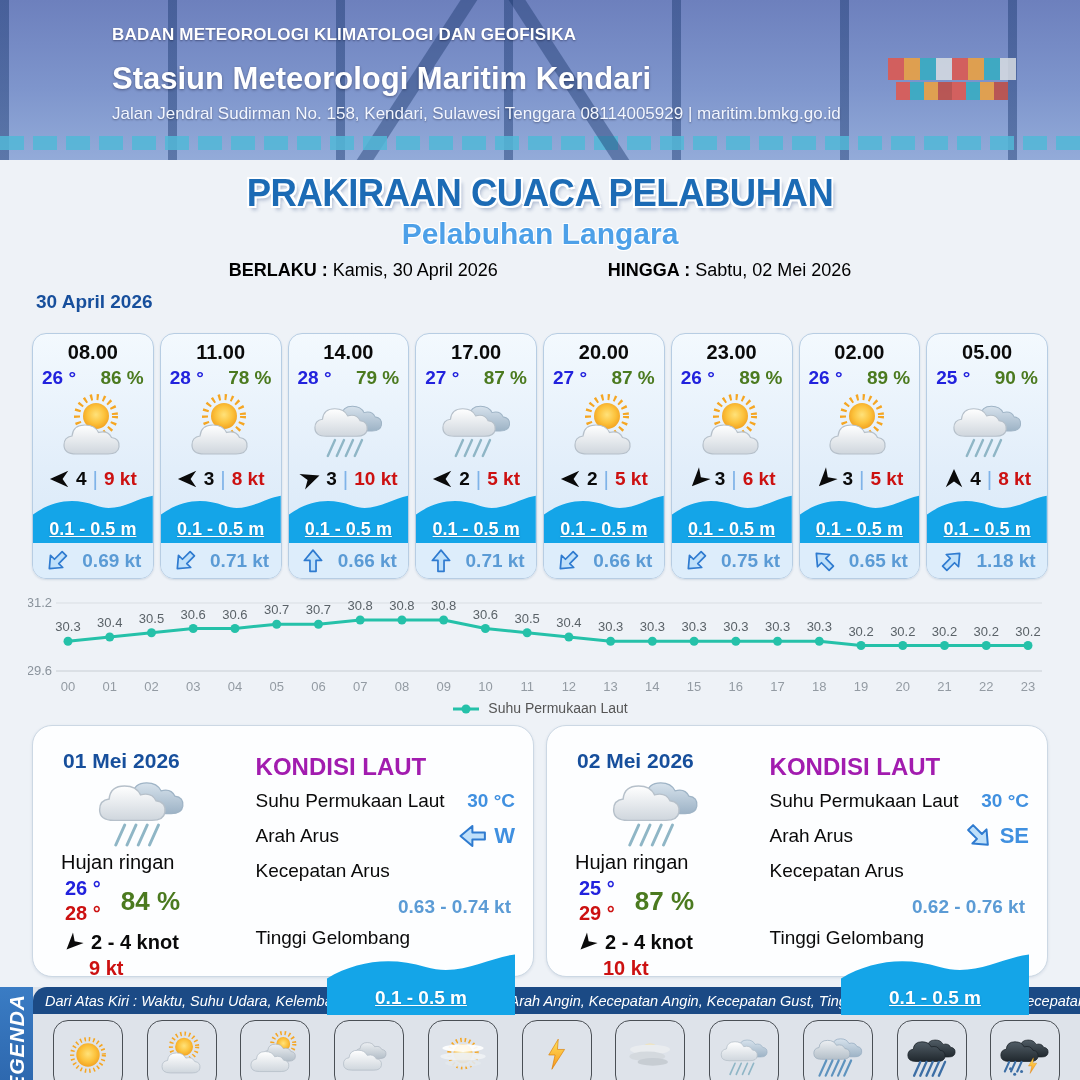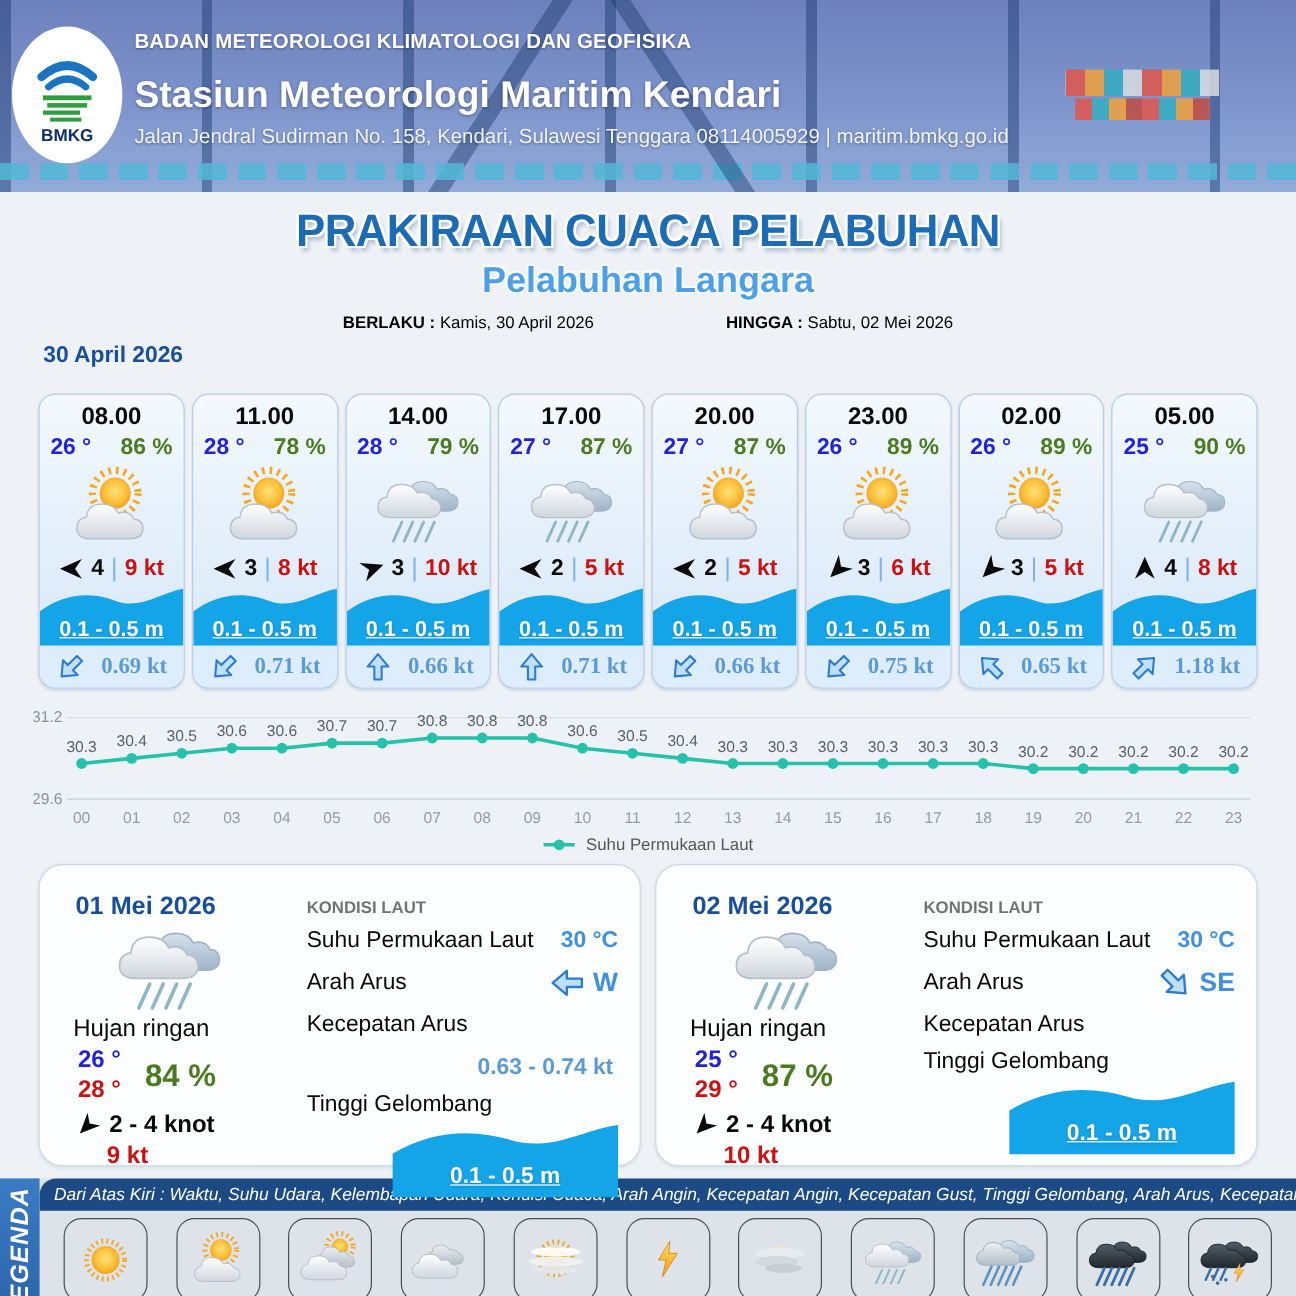--- a/index.html
+++ b/index.html
@@ -30,21 +30,21 @@
   .h-agency { font-size:17px; font-weight:700; letter-spacing:.2px; text-shadow:0 1px 2px rgba(0,0,30,.4); }
   .h-station { font-size:31px; font-weight:700; margin-top:16px; text-shadow:0 1px 3px rgba(0,0,30,.4); }
   .h-address { font-size:17px; margin-top:7px; color:#f2f6ff; text-shadow:0 1px 2px rgba(0,0,30,.4); }
 
   
   .title-sec { text-align:center; padding-top:12px; }
   .t-main { font-size:38px; font-weight:900; color:#1c6bb5; letter-spacing:-.5px; transform:scaleX(.96); 
     text-shadow:-2px -2px 0 #fff,2px -2px 0 #fff,-2px 2px 0 #fff,2px 2px 0 #fff,3px 4px 4px rgba(30,60,120,.3); }
   .t-port { font-size:30px; font-weight:800; color:#4da0e8; margin-top:2px;
     text-shadow:-1px -1px 0 #fff,1px -1px 0 #fff,-1px 1px 0 #fff,1px 1px 0 #fff; }
-  .t-validity { display:flex; justify-content:center; gap:110px; margin-top:9px; font-size:14px; color:#000; }
+  .t-validity { display:flex; justify-content:center; gap:110px; margin-top:9px; font-size:18px; color:#000; }
   .t-validity b { font-weight:800; }
 
   
   .date-label { margin:10px 0 4px 36px; color:#174f9c; font-size:19px; font-weight:800; }
   .cards-row { display:flex; gap:6px; padding:0 32px;margin-top:20px; }
   .card { flex:1; height:246px; border:1px solid #b7cde3; border-radius:14px; overflow:hidden;
     background:linear-gradient(180deg,#f3f9fe 0%, #e2eefa 55%, #d6e7f7 100%);
     display:flex; flex-direction:column; box-shadow:0 1px 2px rgba(50,80,120,.15); }
   .c-time { text-align:center; font-size:20px; font-weight:800; color:#0a0a0a; margin-top:7px; }
   .c-th { display:flex; justify-content:space-between; padding:0 9px; font-size:19px; font-weight:800; margin-top:3px; }
@@ -52,42 +52,42 @@
   .c-icon { height:78px; display:flex; align-items:center; justify-content:center; margin-top:1px; }
   .c-wind { display:flex; align-items:center; justify-content:center; gap:5px; font-size:19px; font-weight:800;
     height:28px; color:#0a0a0a; }
   .c-wind .sep { color:#7fb3e8; font-weight:400; font-size:21px; margin:0 1px; }
   .c-wind .wk { color:#cc1111; }
   .c-wave { position:relative; height:52px; margin-top:auto; }
   .c-wave svg { position:absolute; inset:0; width:100%; height:100%; }
   .wave-text { position:absolute; bottom:3px; left:0; right:0; text-align:center; color:#fff;
     font-size:18px; font-weight:800; text-shadow:0 1px 2px rgba(0,40,80,.25);text-decoration:underline; }
   .c-cur { height:36px; background:#ddedfb; display:flex; align-items:center; justify-content:center; gap:12px;
-    color:#5b9bd5; font-size:19px; font-weight:800;font-family:Liberation Serif, serif; }
+    color:#5b9bd5; font-size:19px; font-weight:800; }
 
   
   .chart-wrap { margin:8px 28px 0; }
   .chart-legend { display:flex; align-items:center; justify-content:center; gap:8px; font-size:14px; color:#555; height:18px; }
 
   
   .daily-row { display:flex; gap:12px; padding:0 32px; margin-top:8px; }
   .dcard { flex:1; height:252px; background:#fdfeff; border:1.5px solid #ccd8e4; border-radius:20px;
     padding:23px 16px; display:flex; box-shadow:0 1px 3px rgba(50,80,120,.12); }
   .d-left { width:42%; }
   .d-date { color:#174f9c; font-size:21px; font-weight:800; margin-left:14px; }
   .d-icon { margin:-8px 0 -4px 34px; }
   .d-cond { font-size:20px; color:#0a0a0a; margin-left:12px; }
   .d-tt { display:flex; align-items:center; gap:20px; margin:2px 0 0 16px; }
   .d-temps { display:flex; flex-direction:column; line-height:1.25; font-size:20px; font-weight:800; }
   .d-temps .tmin { color:#2222dd; } .d-temps .tmax { color:#cc1111; }
   .d-hum { color:#4b7a1f; font-size:26px; font-weight:800; }
   .d-wind { display:flex; align-items:center; gap:8px; font-size:20px; font-weight:800; margin:5px 0 0 14px; color:#0a0a0a; }
   .d-gust { color:#cc1111; font-size:20px; font-weight:800; margin:3px 0 0 40px; }
   .d-right { flex:1; padding:4px 2px 0 10px; }
-  .k-title { font-size:14px; font-weight:800; color:#737373; margin-bottom:2px; }
+  .k-title { font-size:24px; font-weight:800; color:#a21caf; margin-bottom:2px; }
   .k-row { display:flex; justify-content:space-between; align-items:center; font-size:19px; color:#0a0a0a; margin-top:9px; }
   .k-val { color:#4090e0; font-weight:800;text-align:right; }
   .k-dir { display:flex; align-items:center; gap:6px; color:#4090e0; font-weight:800; font-size:22px; }
   .k-speed { text-align:right; color:#5b9bd5; font-size:19px; font-weight:800; margin-top:14px; padding-right:4px; }
   .k-wave { position:relative; width:188px; height:64px; margin-left:auto; margin-top:2px; }
   .k-wave svg { position:absolute; inset:0; width:100%; height:100%; }
   .k-wave .wave-text { font-size:19px; bottom:6px; }
 
   
   .legend { display:flex; margin-top:10px; height:124px; background:#dee3ea; }
@@ -137,31 +137,20 @@
         <stop offset="0%" stop-color="#ffe45c"></stop>
         <stop offset="100%" stop-color="#f7941d"></stop>
       </linearGradient>
   </defs>
 </svg>
 
 <div class="page">
 
   <div class="header">
     <div class="header-art"></div>
-    <div class="logo">
-      <svg viewBox="0 0 64 80" width="76" height="95">
-        <path d="M14,27 Q32,11 50,27" stroke="#1b74c0" stroke-width="6" fill="none" stroke-linecap="round"></path>
-        <path d="M19,34 Q32,23 45,34" stroke="#1b74c0" stroke-width="5" fill="none" stroke-linecap="round"></path>
-        <rect x="15" y="40" width="34" height="3.4" fill="#2f9e41"></rect>
-        <rect x="18" y="45.4" width="28" height="3.2" fill="#2f9e41"></rect>
-        <rect x="15" y="50.6" width="26" height="3" fill="#2f9e41"></rect>
-        <rect x="20" y="55.6" width="22" height="2.8" fill="#2f9e41"></rect>
-        <text x="32" y="72" font-size="12" font-weight="bold" fill="#0c2f66" text-anchor="middle">BMKG</text>
-      </svg>
-    </div>
     <div class="header-text">
       <div class="h-agency">BADAN METEOROLOGI KLIMATOLOGI DAN GEOFISIKA</div>
       <div class="h-station">Stasiun Meteorologi Maritim Kendari</div>
       <div class="h-address">Jalan Jendral Sudirman No. 158, Kendari, Sulawesi Tenggara  08114005929 | maritim.bmkg.go.id</div>
     </div>
   </div>
 
   <div class="title-sec">
     <div class="t-main">PRAKIRAAN CUACA PELABUHAN</div>
     <div class="t-port">Pelabuhan Langara</div>
@@ -673,20 +662,21 @@
         <span class="k-dir">
               <svg width="30" height="30" viewBox="0 0 24 24" style="transform:rotate(45deg)">
                 <path d="M2.5,9.2 L12.5,9.2 L12.5,4 L22,12 L12.5,20 L12.5,14.8 L2.5,14.8 Z" fill="#bfe0fa" stroke="#2f7bd0" stroke-width="1.6" stroke-linejoin="round"></path>
               </svg>
               <b>SE</b>
             </span>
           </div>
       <div class="k-row">
         <span>Kecepatan Arus</span>
           </div>
+      <div class="k-speed">0.62 - 0.76 kt</div>
       <div class="k-row">
         <span>Tinggi Gelombang</span>
           </div>
       <div class="k-wave">
             <svg viewBox="0 0 122 56" preserveAspectRatio="none">
               <path d="M0,24 C20,8 42,5 64,14 C86,23 104,6 122,3 L122,56 L0,56 Z" fill="#14a5e8"></path>
             </svg>
         <span class="wave-text">0.1 - 0.5 m</span>
           </div>
     </div>

